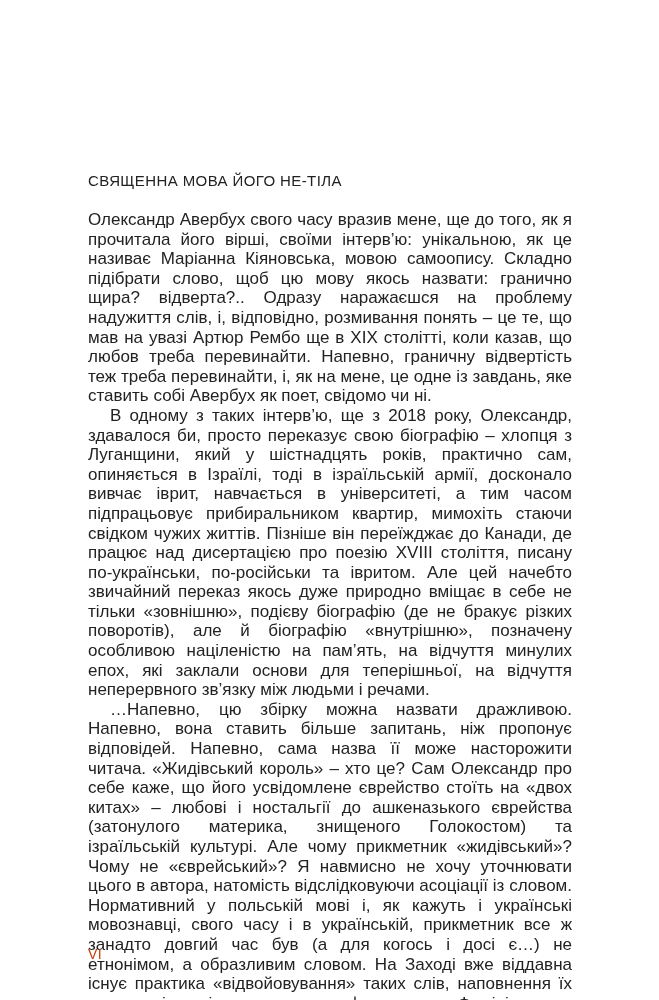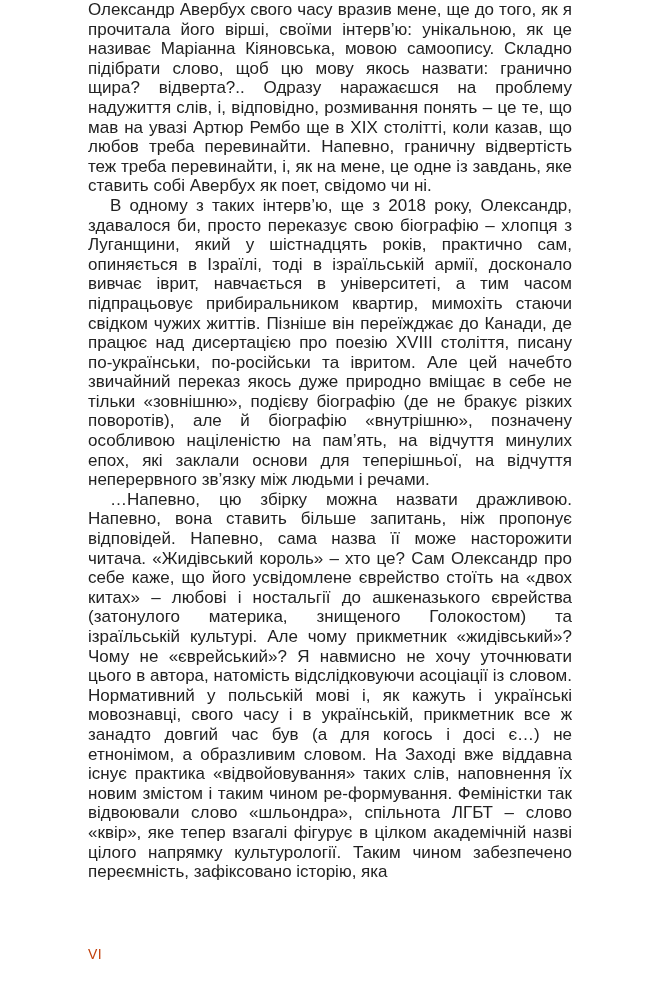--- a/index.html
+++ b/index.html
@@ -45,20 +45,21 @@
     top: 946px;
     font-size: 14px;
     color: #c2410c;
     letter-spacing: 0.5px;
   }
 </style>
 </head>
 <body>
 
 <div class="page">
+  <h1 class="chapter-title">СВЯЩЕННА МОВА ЙОГО НЕ-ТІЛА</h1>
 
   <div class="body-text">
     <p class="first">Олександр Авербух свого часу вразив мене, ще до того, як я прочитала його вірші, своїми інтерв’ю: унікальною, як це називає Маріанна Кіяновська, мовою самоопису. Складно підібрати слово, щоб цю мову якось назвати: гранично щира? відверта?.. Одразу наражаєшся на проблему надужиття слів, і, відповідно, розмивання понять – це те, що мав на увазі Артюр Рембо ще в XIX столітті, коли казав, що любов треба перевинайти. Напевно, граничну відвертість теж треба перевинайти, і, як на мене, це одне із завдань, яке ставить собі Авербух як поет, свідомо чи ні.</p>
     <p>В одному з таких інтерв’ю, ще з 2018 року, Олександр, здавалося би, просто переказує свою біографію – хлопця з Луганщини, який у шістнадцять років, практично сам, опиняється в Ізраїлі, тоді в ізраїльській армії, досконало вивчає іврит, навчається в університеті, а тим часом підпрацьовує прибиральником квартир, мимохіть стаючи свідком чужих життів. Пізніше він переїжджає до Канади, де працює над дисертацією про поезію XVIII століття, писану по-українськи, по-російськи та івритом. Але цей начебто звичайний переказ якось дуже природно вміщає в себе не тільки «зовнішню», подієву біографію (де не бракує різких поворотів), але й біографію «внутрішню», позначену особливою націленістю на пам’ять, на відчуття минулих епох, які заклали основи для теперішньої, на відчуття неперервного зв’язку між людьми і речами.</p>
     <p>…Напевно, цю збірку можна назвати дражливою. Напевно, вона ставить більше запитань, ніж пропонує відповідей. Напевно, сама назва її може насторожити читача. «Жидівський король» – хто це? Сам Олександр про себе каже, що його усвідомлене єврейство стоїть на «двох китах» – любові і ностальгії до ашкеназького єврейства (затонулого материка, знищеного Голокостом) та ізраїльській культурі. Але чому прикметник «жидівський»? Чому не «єврейський»? Я навмисно не хочу уточнювати цього в автора, натомість відслідковуючи асоціації із словом. Нормативний у польській мові і, як кажуть і українські мовознавці, свого часу і в українській, прикметник все ж занадто довгий час був (а для когось і досі є…) не етнонімом, а образливим словом. На Заході вже віддавна існує практика «відвойовування» таких слів, наповнення їх новим змістом і таким чином ре-формування. Феміністки так відвоювали слово «шльондра», спільнота ЛГБТ – слово «квір», яке тепер взагалі фігурує в цілком академічній назві цілого напрямку культурології. Таким чином забезпечено переємність, зафіксовано історію, яка</p>
   </div>
 </div>
 
 <div class="page-number">VI</div>
 

